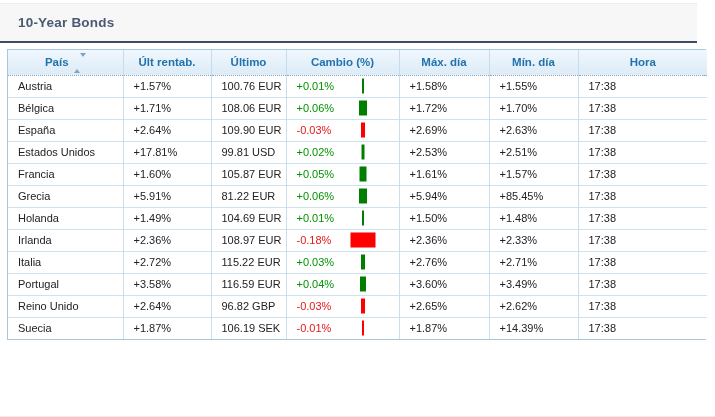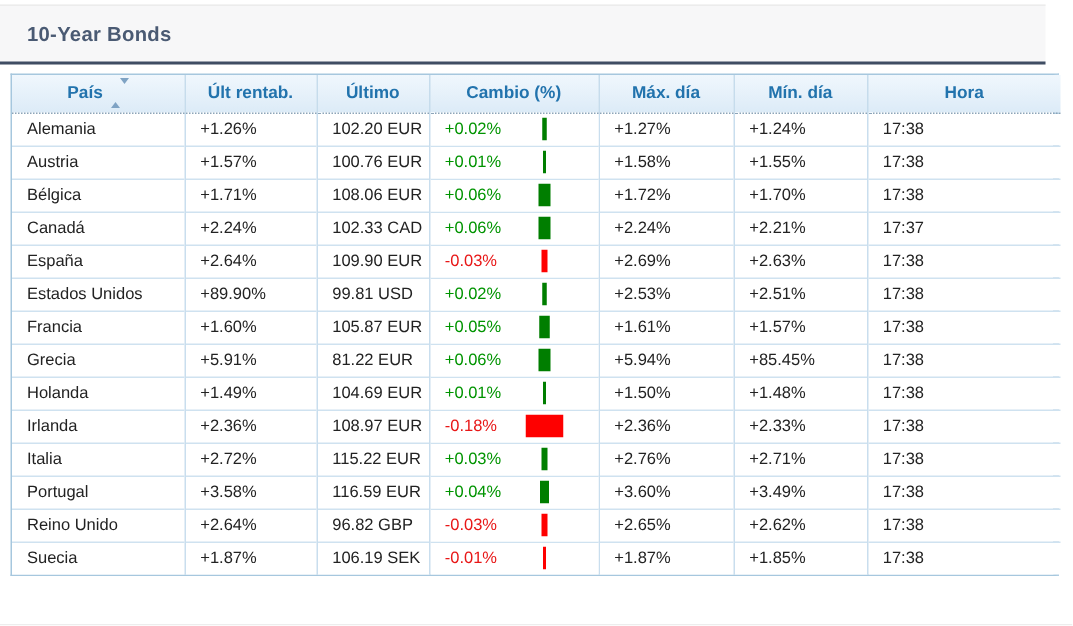--- a/index.html
+++ b/index.html
@@ -88,32 +88,20 @@
           <th>Últ rentab.</th>
           <th>Último</th>
           <th>Cambio (%)</th>
           <th>Máx. día</th>
           <th>Mín. día</th>
           <th>Hora</th>
         </tr>
       </thead>
       <tbody>
           <tr>
-    <td>Alemania</td>
-    <td>+1.26%</td>
-    <td>102.20 EUR</td>
-    <td class="cambio">
-      <span style="color: rgb(0, 148, 0);">+0.02%</span>
-      <span class="change-bar" style="width: 3px; background: rgb(0, 126, 0);"></span>
-    </td>
-    <td>+1.27%</td>
-    <td>+1.24%</td>
-    <td>17:38</td>
-  </tr>
-          <tr>
     <td>Austria</td>
     <td>+1.57%</td>
     <td>100.76 EUR</td>
     <td class="cambio">
       <span style="color: rgb(0, 148, 0);">+0.01%</span>
       <span class="change-bar" style="width: 2px; background: rgb(0, 126, 0);"></span>
     </td>
     <td>+1.58%</td>
     <td>+1.55%</td>
     <td>17:38</td>
@@ -124,46 +112,34 @@
     <td>108.06 EUR</td>
     <td class="cambio">
       <span style="color: rgb(0, 148, 0);">+0.06%</span>
       <span class="change-bar" style="width: 8px; background: rgb(0, 126, 0);"></span>
     </td>
     <td>+1.72%</td>
     <td>+1.70%</td>
     <td>17:38</td>
   </tr>
           <tr>
-    <td>Canadá</td>
-    <td>+2.24%</td>
-    <td>102.33 CAD</td>
-    <td class="cambio">
-      <span style="color: rgb(0, 148, 0);">+0.06%</span>
-      <span class="change-bar" style="width: 8px; background: rgb(0, 126, 0);"></span>
-    </td>
-    <td>+2.24%</td>
-    <td>+2.21%</td>
-    <td>17:37</td>
-  </tr>
-          <tr>
     <td>España</td>
     <td>+2.64%</td>
     <td>109.90 EUR</td>
     <td class="cambio">
       <span style="color: rgb(232, 23, 23);">-0.03%</span>
       <span class="change-bar" style="width: 4px; background: rgb(254, 0, 0);"></span>
     </td>
     <td>+2.69%</td>
     <td>+2.63%</td>
     <td>17:38</td>
   </tr>
           <tr>
     <td>Estados Unidos</td>
-    <td>+89.90%</td>
+    <td>+17.81%</td>
     <td>99.81 USD</td>
     <td class="cambio">
       <span style="color: rgb(0, 148, 0);">+0.02%</span>
       <span class="change-bar" style="width: 3px; background: rgb(0, 126, 0);"></span>
     </td>
     <td>+2.53%</td>
     <td>+2.51%</td>
     <td>17:38</td>
   </tr>
           <tr>
@@ -252,20 +228,20 @@
   </tr>
           <tr>
     <td>Suecia</td>
     <td>+1.87%</td>
     <td>106.19 SEK</td>
     <td class="cambio">
       <span style="color: rgb(232, 23, 23); margin-top: 12px;">-0.01%</span>
       <span class="change-bar" style="width: 2px; background: rgb(254, 0, 0);"></span>
     </td>
     <td>+1.87%</td>
-    <td>+1.85%</td>
+    <td>+14.39%</td>
     <td>17:38</td>
   </tr>
         </tbody>
     </table>
   </div>
 
 </div>
 
 </body></html>

